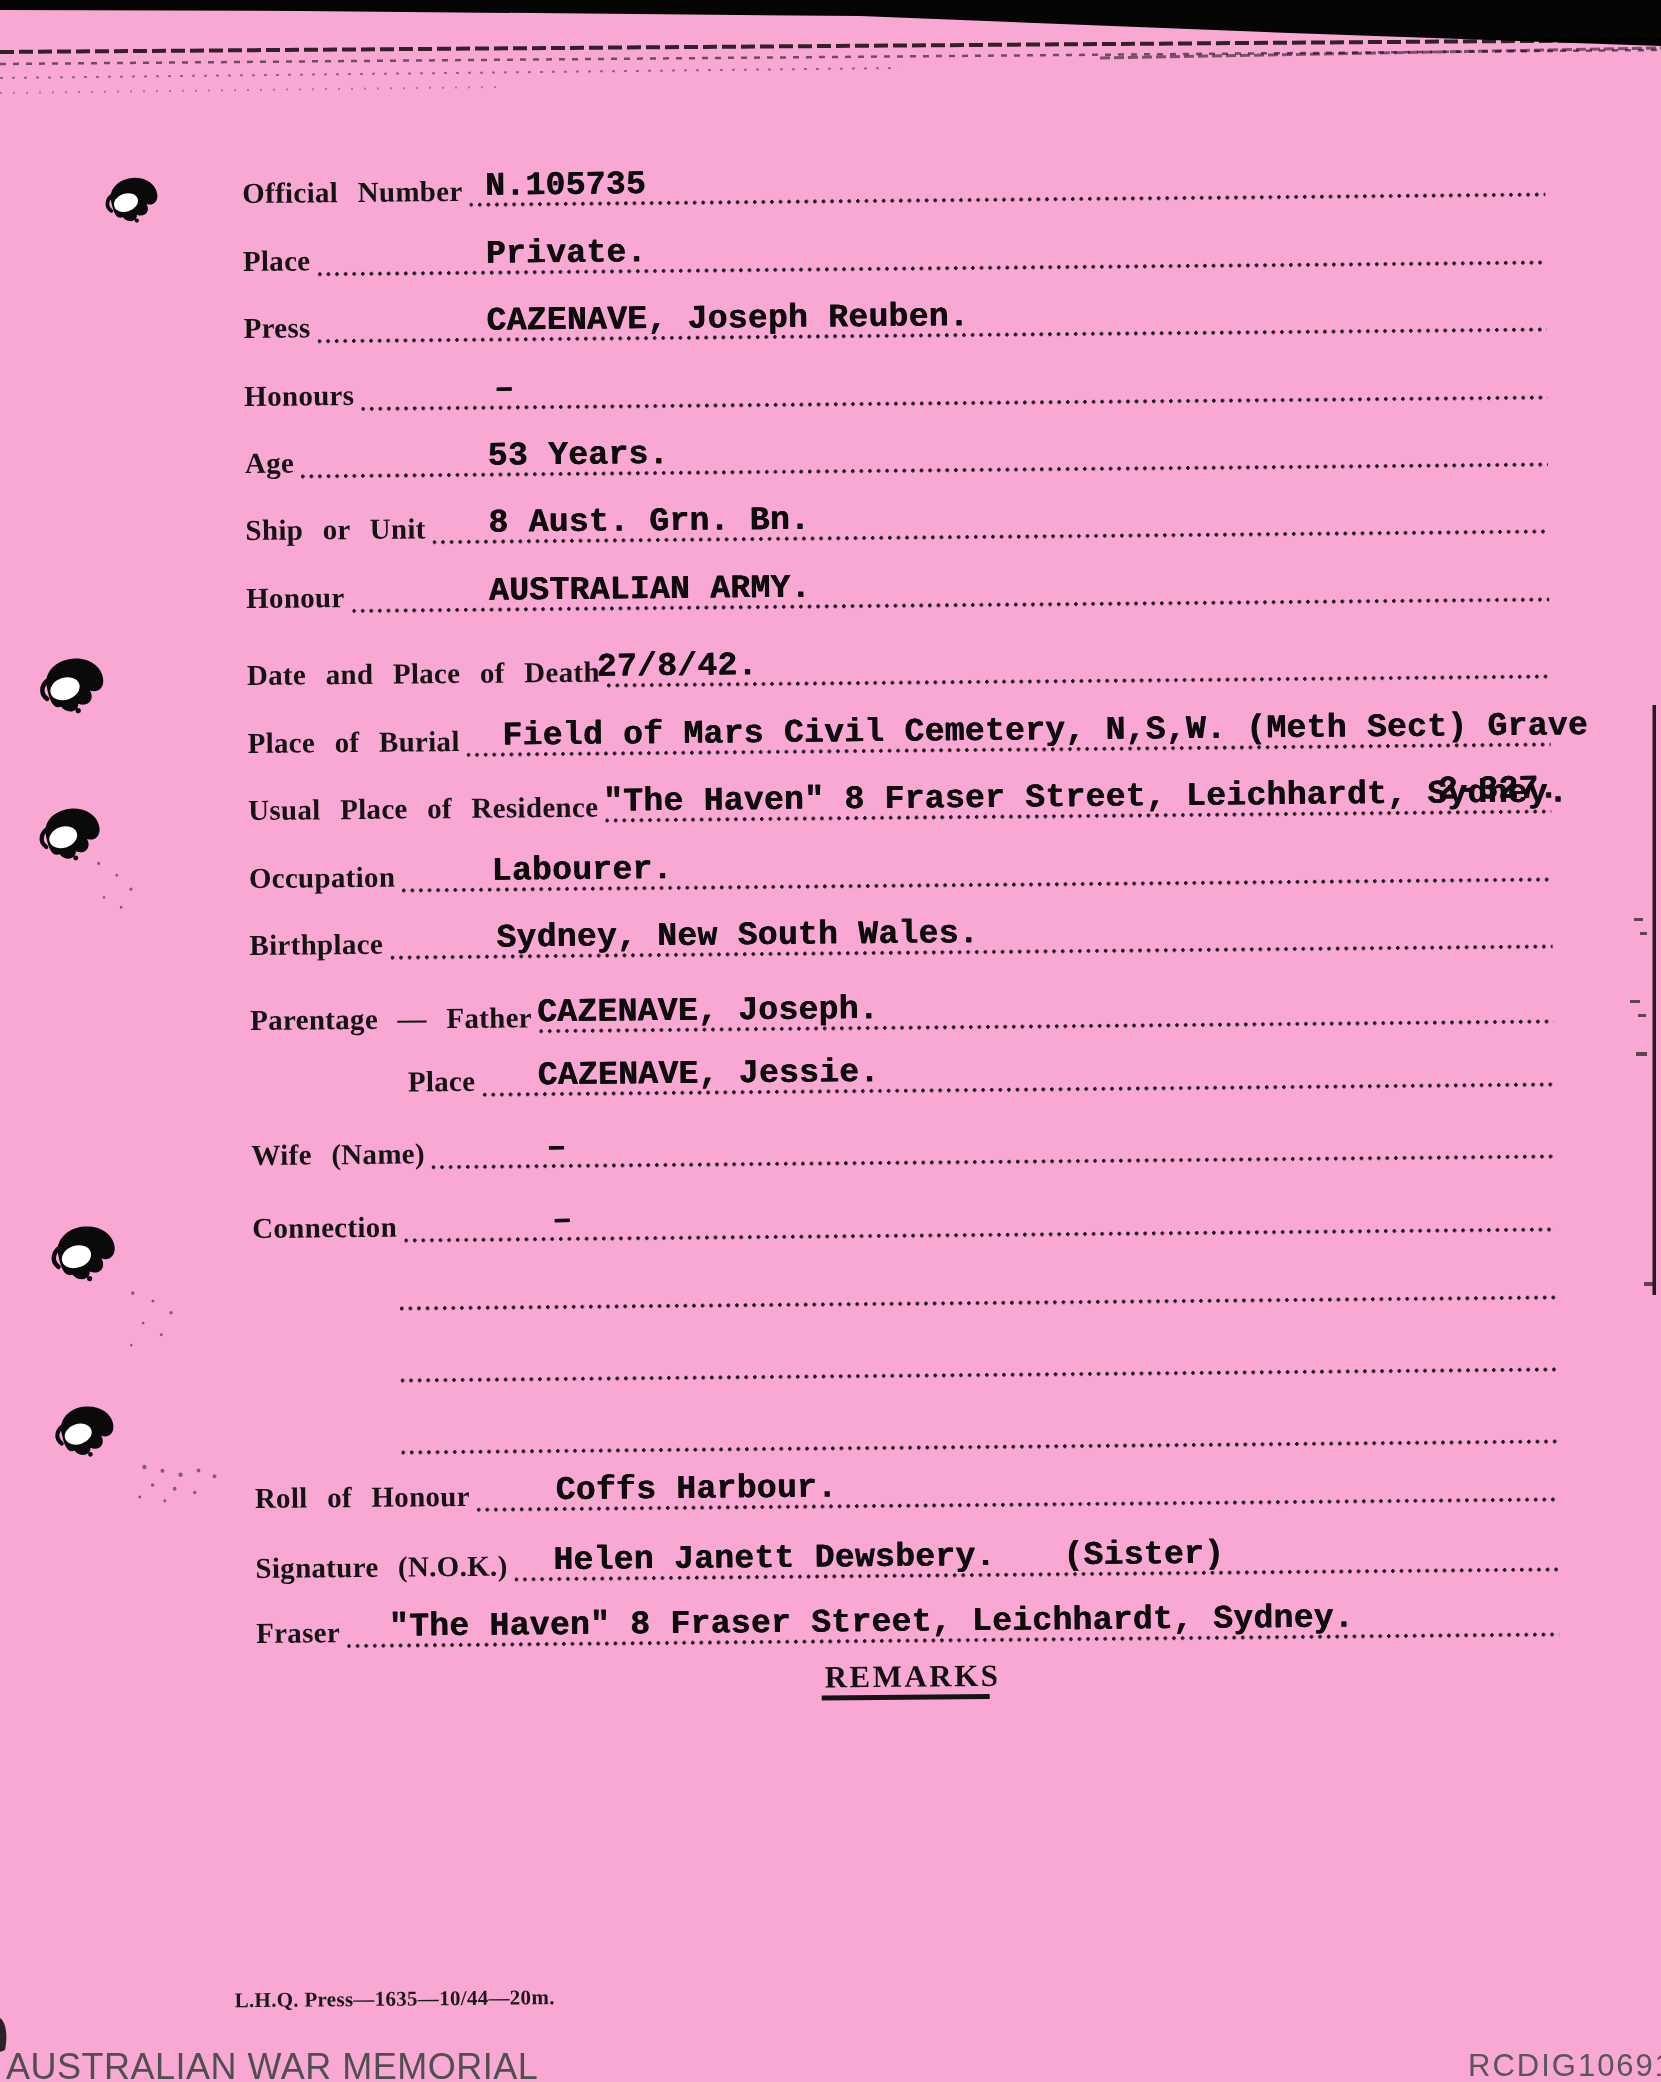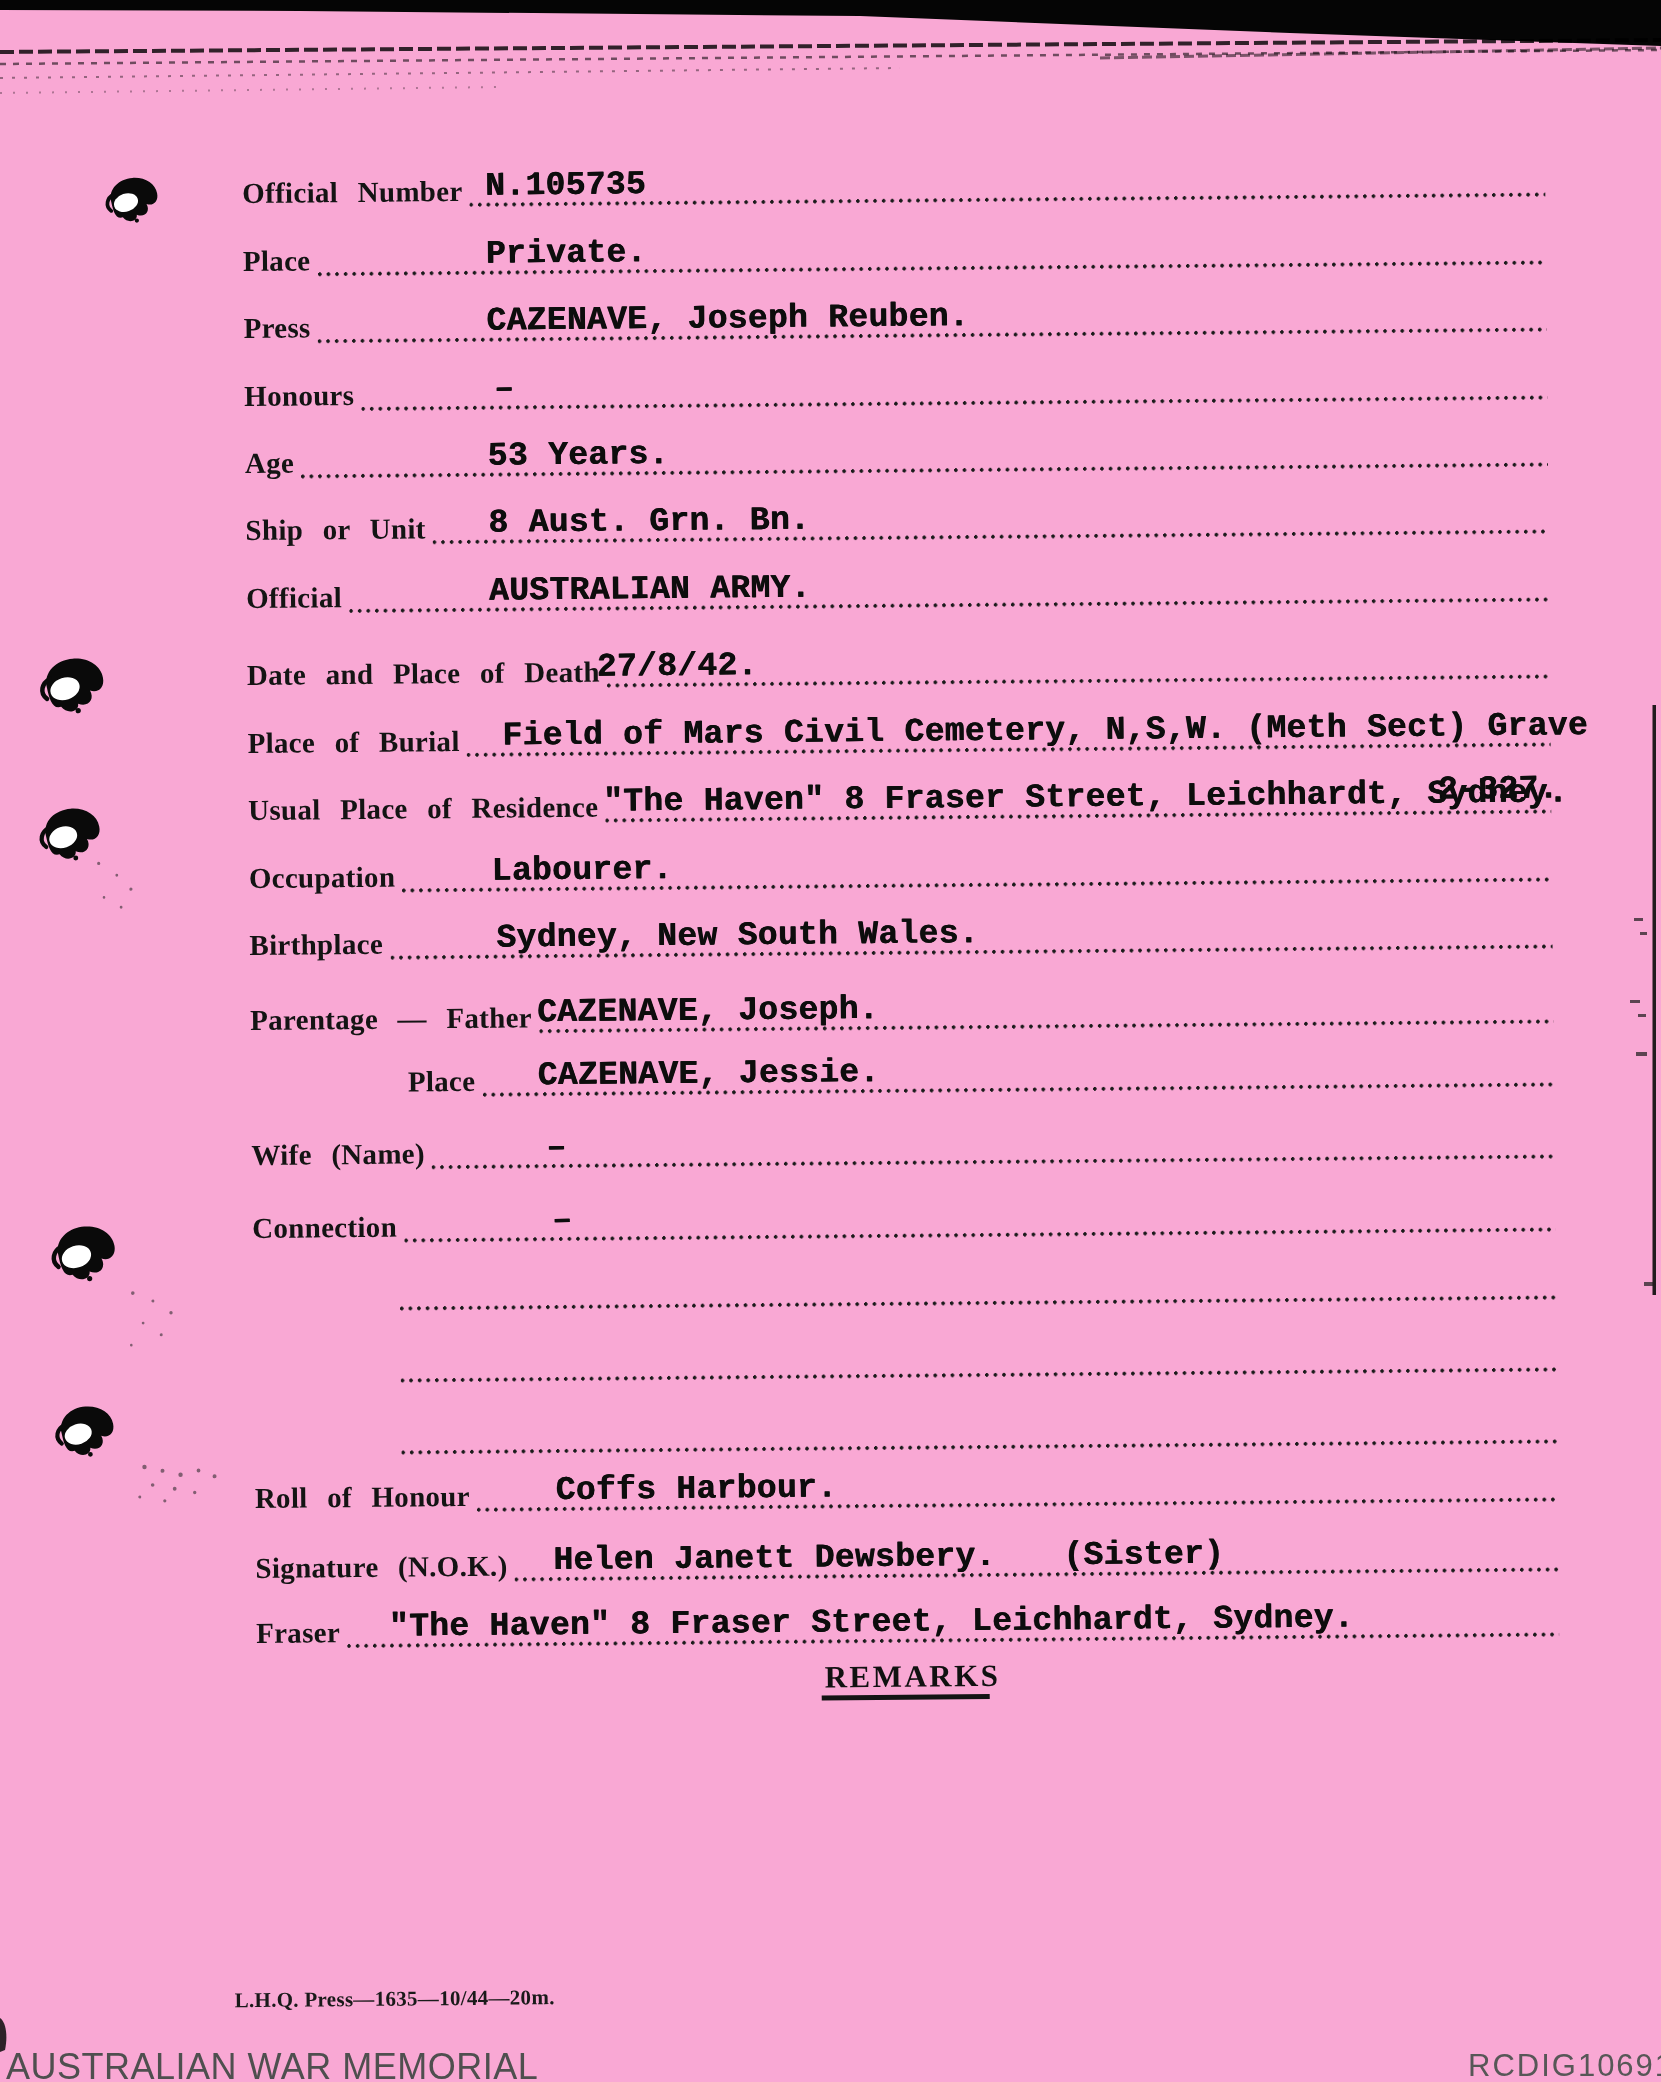--- a/index.html
+++ b/index.html
@@ -78,21 +78,21 @@
       </div>
     <div class="row" style="top:435px">
         <span class="lbl">Age</span>
         <span class="leader"></span>
       </div>
     <div class="row" style="top:502px">
         <span class="lbl">Ship or Unit</span>
         <span class="leader"></span>
       </div>
     <div class="row" style="top:570px">
-        <span class="lbl">Official</span>
+        <span class="lbl">Honour</span>
         <span class="leader"></span>
       </div>
     <div class="row" style="top:647px">
         <span class="lbl">Date and Place of Death</span>
         <span class="leader"></span>
       </div>
     <div class="row" style="top:715px">
         <span class="lbl">Place of Burial</span>
         <span class="leader"></span>
       </div>

